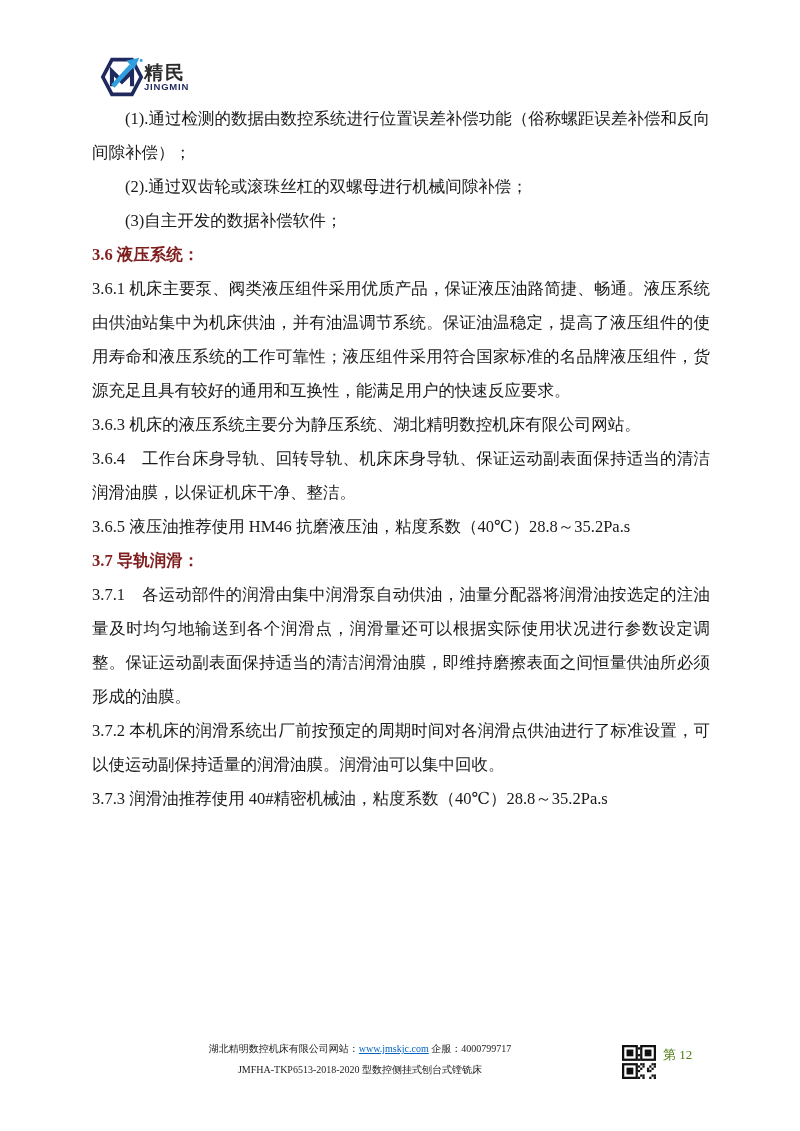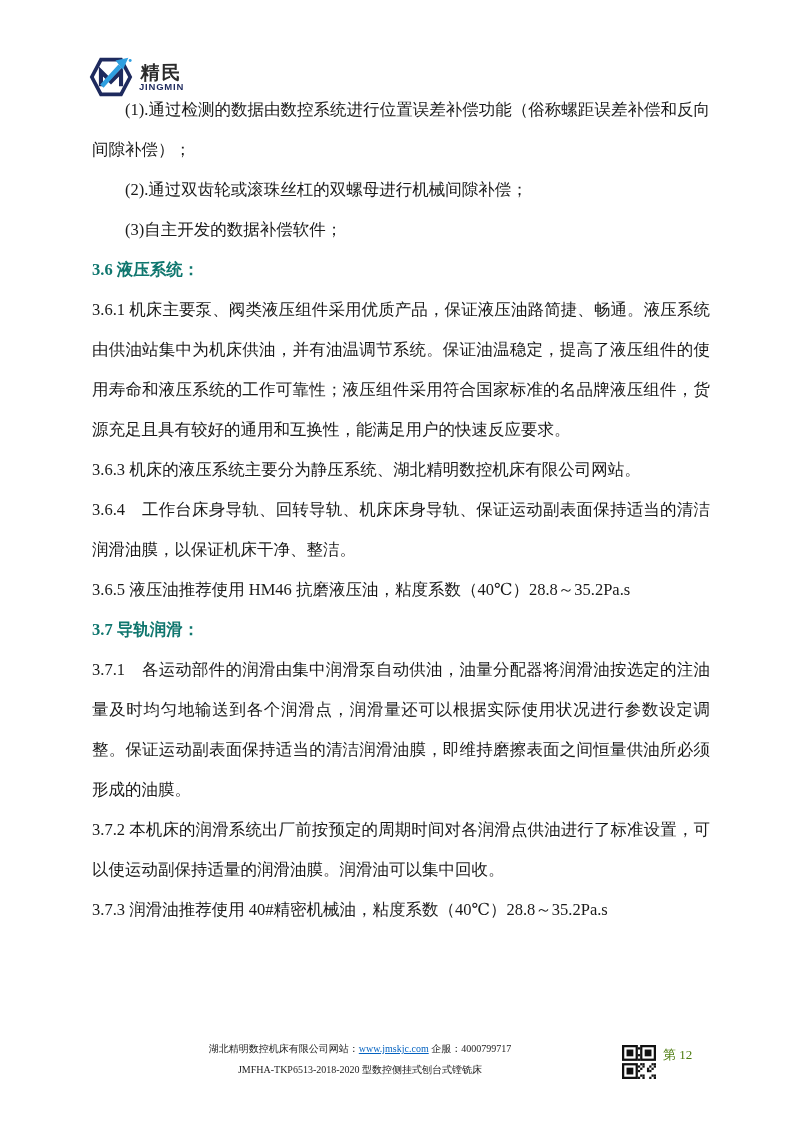--- a/index.html
+++ b/index.html
@@ -6,44 +6,44 @@
   .page{
     position:relative;
     width:800px;height:1131px;
     background:#ffffff;
     overflow:hidden;
     font-family:"Liberation Serif","DejaVu Serif",serif;
     color:#1a1a1a;
   }
   
   .logo{
-    position:absolute;left:89px;top:56px;
-    display:flex;align-items:center;gap:6px;text-align:center;
+    position:absolute;left:100px;top:56px;
+    display:flex;align-items:center;
   }
   .logo-icon{display:block;}
   .logo-text{display:flex;flex-direction:column;line-height:1;}
   .logo-text .cn{
     font-weight:700;font-size:19px;color:#2b2b2b;
     letter-spacing:2px;
     font-family:"Liberation Sans","DejaVu Sans",sans-serif;
   }
   .logo-text .en{
     font-weight:700;font-size:9.5px;color:#1e2a5e;
     letter-spacing:0.8px;margin-top:0;
     font-family:"Liberation Sans","DejaVu Sans",sans-serif;
   }
   
   .content{
-    position:absolute;left:92px;top:90px;width:618px;
-    font-size:16.5px;line-height:40px;
+    position:absolute;left:92px;top:102px;width:618px;
+    font-size:16.5px;line-height:34px;
     text-align:justify;
   }
   .content p{margin:0;padding:0;}
   .content p.indent{text-indent:2em;}
-  .content p.heading{font-weight:700;color:#0f766e;}
+  .content p.heading{font-weight:700;color:#7f1d1d;}
   
   .footer{
     position:absolute;left:0;top:1038px;width:720px;
     text-align:center;
     font-size:10px;line-height:21px;color:#1c1c1c;
   }
   .footer a{color:#0563c1;text-decoration:underline;}
   .qr{position:absolute;left:622px;top:1045px;width:34px;height:34px;}
   .pagenum{
     position:absolute;left:663px;top:1046px;

